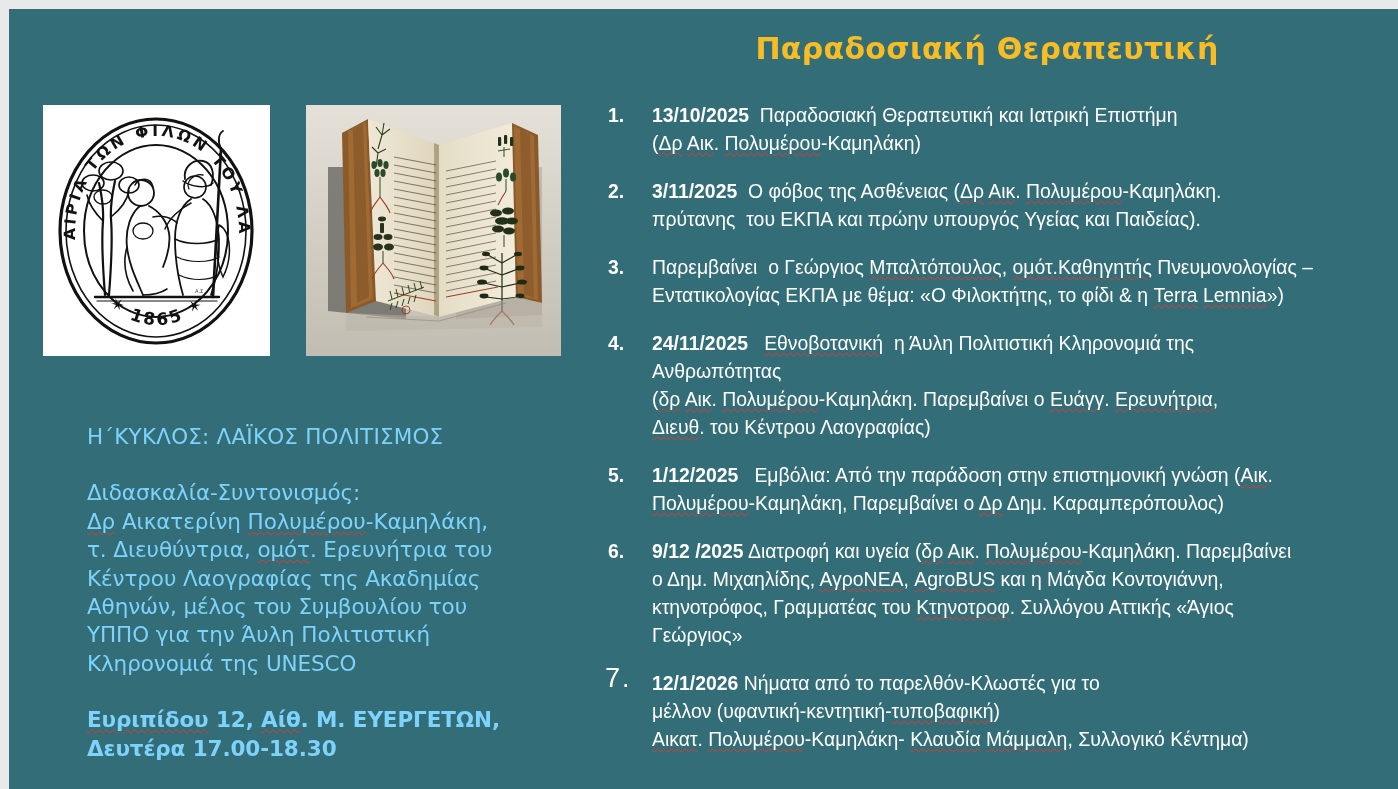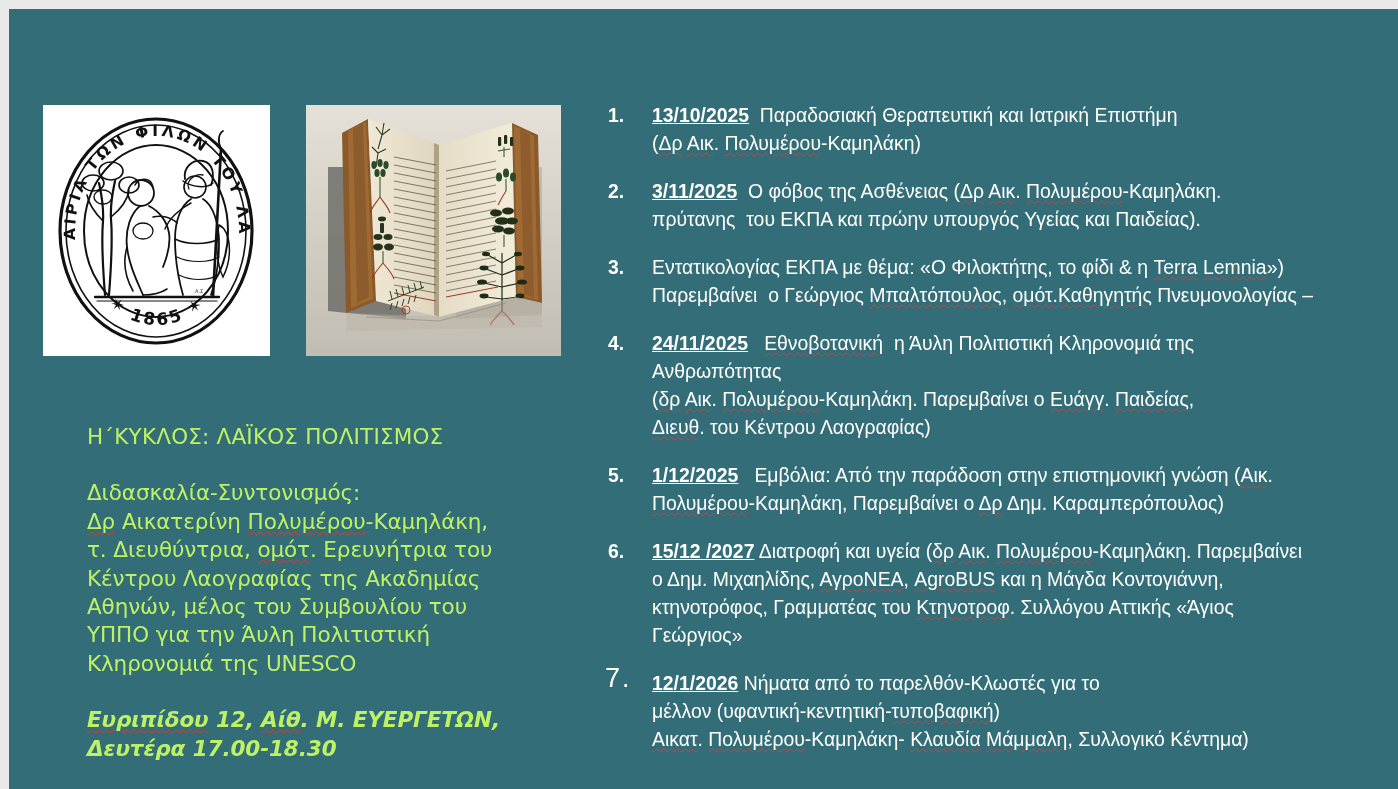--- a/index.html
+++ b/index.html
@@ -62,34 +62,34 @@
     overflow: hidden;
     background: #c9c5bd;
   }
   #book-svg { display: block; width: 255px; height: 251px; }
 
   #left-text {
     position: absolute;
     left: 78px;
     top: 414px;
     width: 490px;
-    color: #bef264;
+    color: #7dd3fc;
     font-family: "DejaVu Sans", "Liberation Sans", sans-serif;
     font-size: 21.5px;
     line-height: 28.4px;
     letter-spacing: -0.1px;
   }
   #left-text .blk { margin: 0 0 0 0; }
   #left-text .cycle-title {
     font-size: 21.5px;
     letter-spacing: 0.2px;
     margin-bottom: 28px;
   }
   #left-text .gap { height: 28px; }
-  #left-text .bold { font-weight: bold; font-style: italic; }
+  #left-text .bold { font-weight: bold; }
 
   
   #right-col {
     position: absolute;
     left: 578px;
     top: 0;
     width: 811px;
     height: 780px;
   }
 
@@ -133,21 +133,21 @@
   }
   .item.big-num .num {
     font-weight: normal;
     font-size: 27px;
     top: -5px;
     left: 5px;
     letter-spacing: 2px;
   }
   .item .body { display: block; }
   .item .ln { display: block; white-space: nowrap; }
-  .item .date { font-weight: bold; text-decoration: underline; }
+  .item .date { font-weight: bold; }
 
   
   .sp {
     text-decoration: underline wavy #e03a2f;
     text-decoration-thickness: 1px;
     text-underline-offset: 2px;
     margin-top: 9px;
   }
 </style>
 </head>
@@ -394,20 +394,21 @@
         <div class="blk">ΥΠΠΟ για την Άυλη Πολιτιστική</div>
         <div class="blk">Κληρονομιά της UNESCO</div>
         <div class="gap"></div>
         <div class="blk bold"><span class="sp">Ευριπίδου</span> 12, <span class="sp">Αίθ</span>. Μ. ΕΥΕΡΓΕΤΩΝ,</div>
         <div class="blk bold">Δευτέρα 17.00-18.30</div>
       </div>
     </div>
 
     <div id="right-col">
 
+      <div id="deck-title">Παραδοσιακή Θεραπευτική</div>
 
       <div id="agenda">
 
         <div class="item">
           <span class="num">1.</span>
           <span class="body">
             <span class="ln"><span class="date">13/10/2025</span>&nbsp;&nbsp;Παραδοσιακή Θεραπευτική και Ιατρική Επιστήμη</span>
             <span class="ln">(<span class="sp">Δρ</span> <span class="sp">Αικ</span>. <span class="sp">Πολυμέρου</span>-Καμηλάκη)</span>
           </span>
         </div>
@@ -416,47 +417,47 @@
           <span class="num">2.</span>
           <span class="body">
             <span class="ln"><span class="date">3/11/2025</span>&nbsp;&nbsp;Ο φόβος της Ασθένειας (<span class="sp">Δρ</span> <span class="sp">Αικ</span>. <span class="sp">Πολυμέρου</span>-Καμηλάκη.</span>
             <span class="ln">πρύτανης&nbsp; του ΕΚΠΑ και πρώην υπουργός Υγείας και Παιδείας).</span>
           </span>
         </div>
 
         <div class="item">
           <span class="num">3.</span>
           <span class="body">
+            <span class="ln">Παρεμβαίνει&nbsp; ο Γεώργιος <span class="sp">Μπαλτόπουλος</span>, <span class="sp">ομότ.Καθηγητής</span> Πνευμονολογίας –</span>
             <span class="ln">Εντατικολογίας ΕΚΠΑ με θέμα: «Ο Φιλοκτήτης, το φίδι &amp; η <span class="sp">Terra</span> <span class="sp">Lemnia</span>»)</span>
-            <span class="ln">Παρεμβαίνει&nbsp; ο Γεώργιος <span class="sp">Μπαλτόπουλος</span>, <span class="sp">ομότ.Καθηγητής</span> Πνευμονολογίας –</span>
           </span>
         </div>
 
         <div class="item">
           <span class="num">4.</span>
           <span class="body">
             <span class="ln"><span class="date">24/11/2025</span>&nbsp;&nbsp;&nbsp;<span class="sp">Εθνοβοτανική</span>&nbsp; η Άυλη Πολιτιστική Κληρονομιά της</span>
             <span class="ln">Ανθρωπότητας</span>
-            <span class="ln">(<span class="sp">δρ</span> <span class="sp">Αικ</span>. <span class="sp">Πολυμέρου</span>-Καμηλάκη. Παρεμβαίνει ο <span class="sp">Ευάγγ</span>. <span class="sp">Παιδείας</span>,</span>
+            <span class="ln">(<span class="sp">δρ</span> <span class="sp">Αικ</span>. <span class="sp">Πολυμέρου</span>-Καμηλάκη. Παρεμβαίνει ο <span class="sp">Ευάγγ</span>. <span class="sp">Ερευνήτρια</span>,</span>
             <span class="ln"><span class="sp">Διευθ</span>. του Κέντρου Λαογραφίας)</span>
           </span>
         </div>
 
         <div class="item">
           <span class="num">5.</span>
           <span class="body">
             <span class="ln"><span class="date">1/12/2025</span>&nbsp;&nbsp;&nbsp;Εμβόλια: Από την παράδοση στην επιστημονική γνώση (<span class="sp">Αικ</span>.</span>
             <span class="ln"><span class="sp">Πολυμέρου</span>-Καμηλάκη, Παρεμβαίνει ο <span class="sp">Δρ</span> Δημ. Καραμπερόπουλος)</span>
           </span>
         </div>
 
         <div class="item">
           <span class="num">6.</span>
           <span class="body">
-            <span class="ln"><span class="date">15/12 /2027</span> Διατροφή και υγεία (<span class="sp">δρ</span> <span class="sp">Αικ</span>. <span class="sp">Πολυμέρου</span>-Καμηλάκη. Παρεμβαίνει</span>
+            <span class="ln"><span class="date">9/12 /2025</span> Διατροφή και υγεία (<span class="sp">δρ</span> <span class="sp">Αικ</span>. <span class="sp">Πολυμέρου</span>-Καμηλάκη. Παρεμβαίνει</span>
             <span class="ln">ο Δημ. Μιχαηλίδης, <span class="sp">ΑγροΝΕΑ</span>, <span class="sp">AgroBUS</span> και η Μάγδα Κοντογιάννη,</span>
             <span class="ln">κτηνοτρόφος, Γραμματέας του <span class="sp">Κτηνοτροφ</span>. Συλλόγου Αττικής «Άγιος</span>
             <span class="ln">Γεώργιος»</span>
           </span>
         </div>
 
         <div class="item big-num">
           <span class="num">7.</span>
           <span class="body">
             <span class="ln"><span class="date">12/1/2026</span> Νήματα από το παρελθόν-Κλωστές για το</span>

